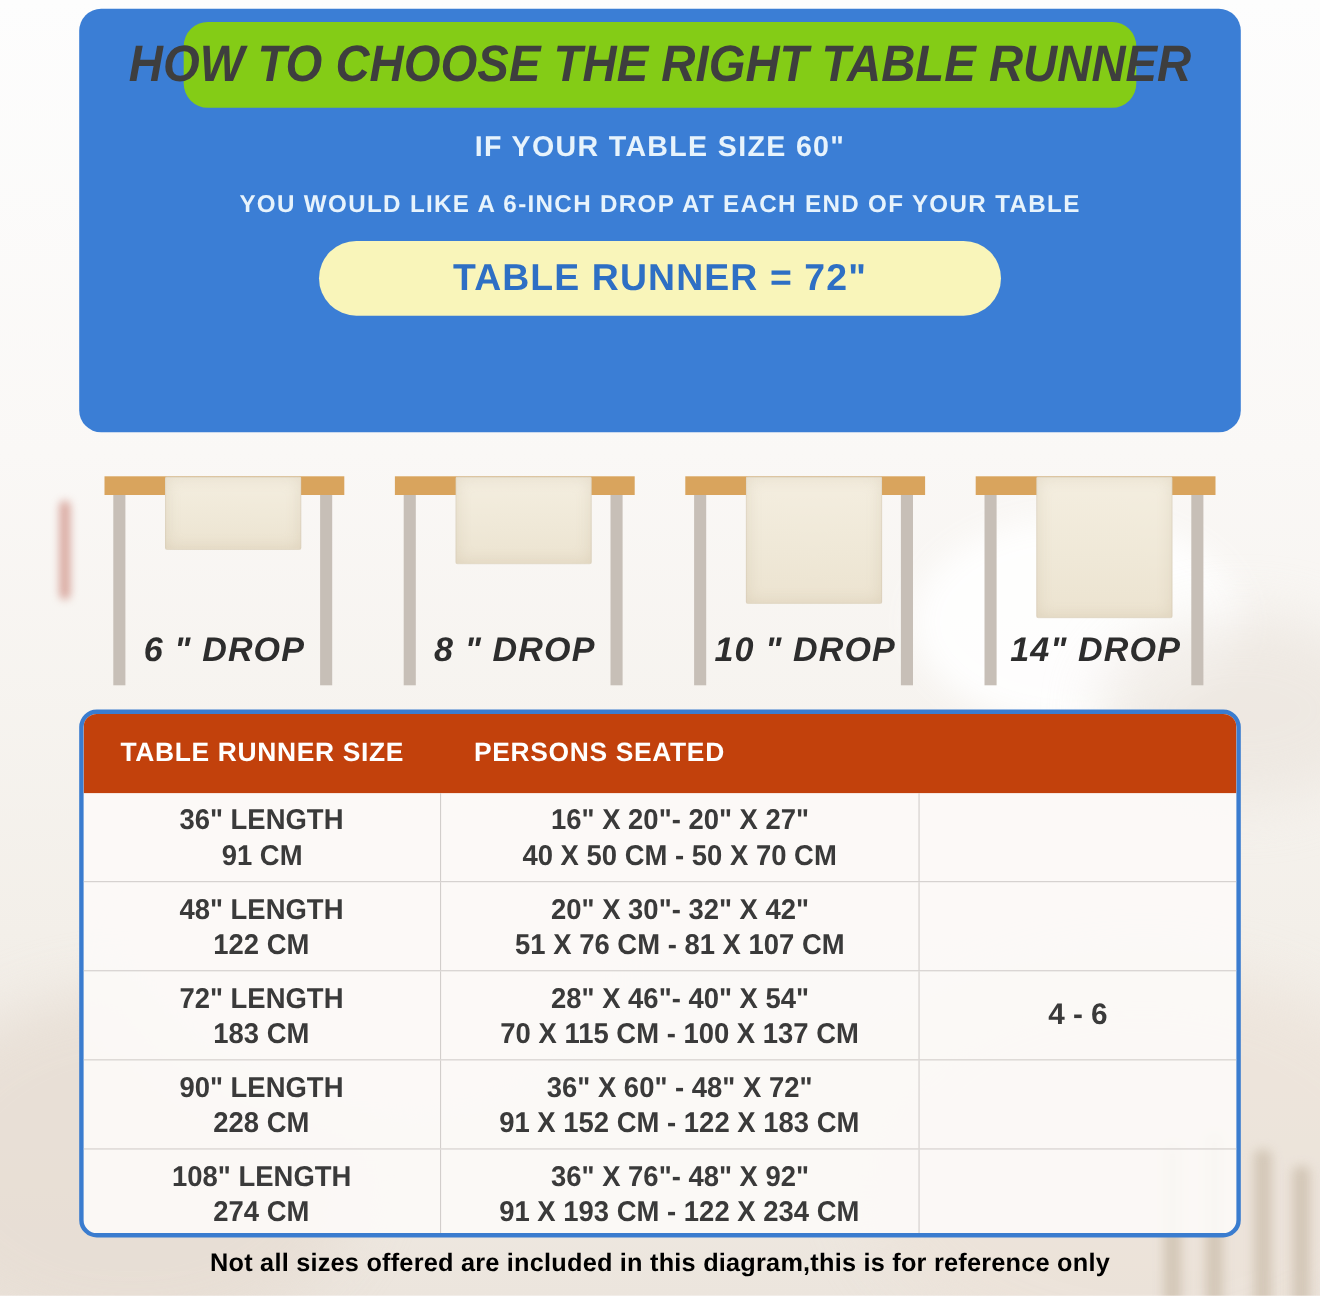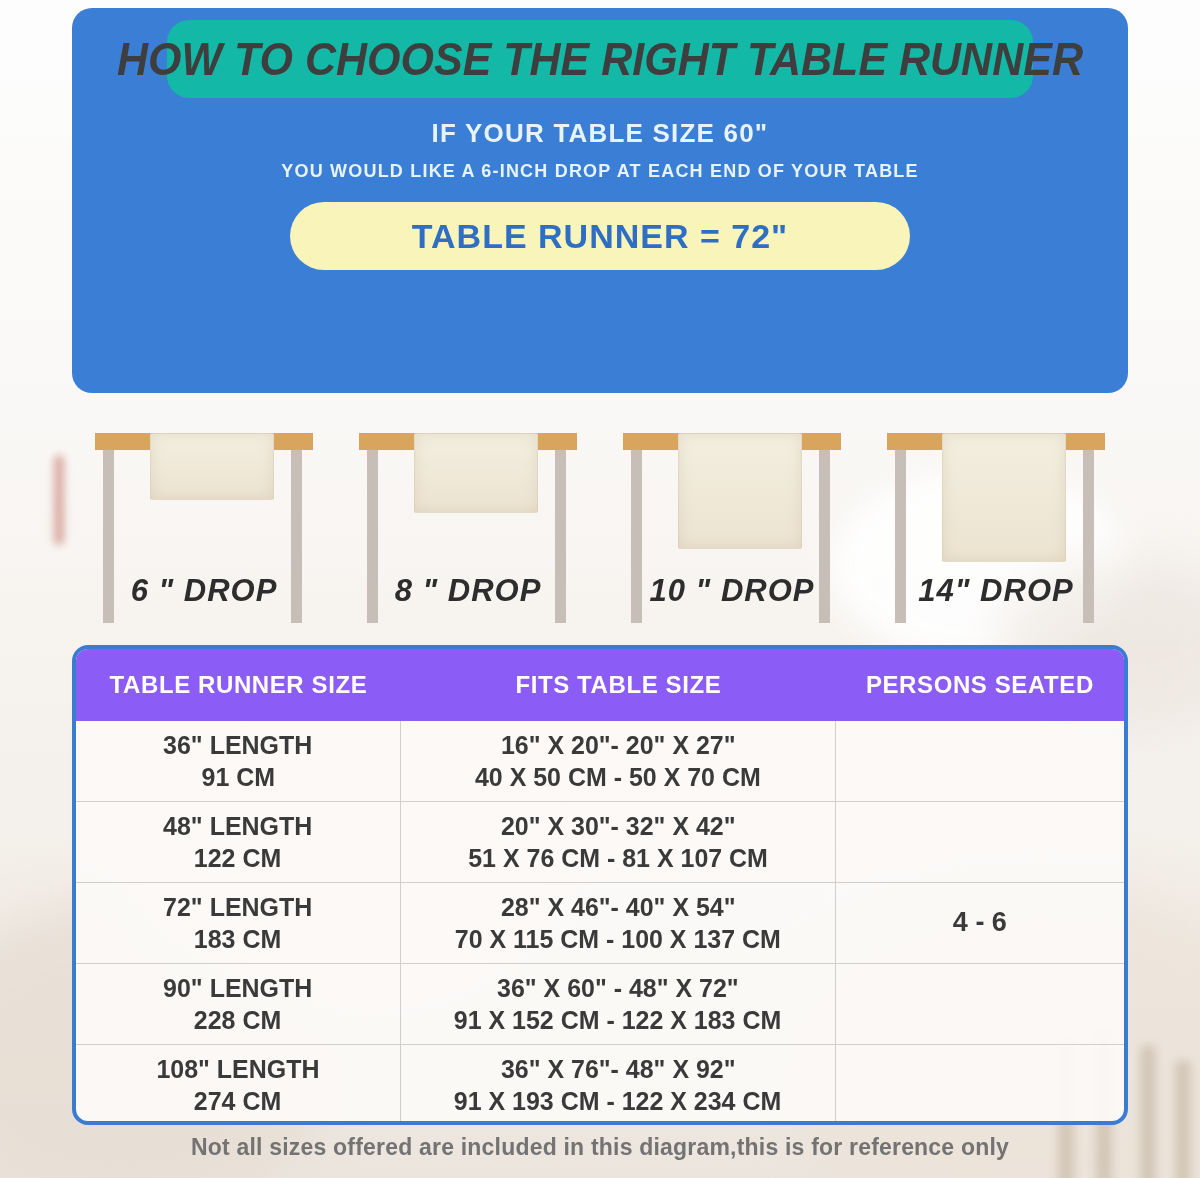--- a/index.html
+++ b/index.html
@@ -28,31 +28,31 @@
 
   
   .panel-top {
     position: absolute; z-index: 2;
     left: 72px; top: 8px; width: 1056px; height: 385px;
     background: #3b7ed5; border-radius: 20px;
     box-sizing: border-box; padding-top: 12px;
   }
   .title-bar {
     margin: 0 auto; width: 866px; height: 78px;
-    background: #14b8a6; border-radius: 22px;
+    background: #84cc16; border-radius: 22px;
     display: flex; align-items: center; justify-content: center;
   }
   .title-text {
     font-size: 43px; font-weight: 800; font-style: italic;
     color: #3e3e3e; letter-spacing: 0px; white-space: nowrap;
     transform: scaleY(1.08);
   }
   .subtitle { text-align: center; color: #e7f3fc; font-weight: 700; letter-spacing: 1.2px; }
   .subtitle.s1 { margin-top: 20px; font-size: 26px; }
-  .subtitle.s2 { margin-top: 12px; font-size: 18px; }
+  .subtitle.s2 { margin-top: 24px; font-size: 22px; }
   .calc-row {
     margin-top: 22px; display: flex; align-items: center; justify-content: center; gap: 10px;
   }
   .calc-label { color: #ffffff; font-weight: 800; font-size: 30px; letter-spacing: 1px; margin-right: 6px; }
   .pill {
     background: #ffffff; color: #2e6fc4; font-weight: 800; font-size: 29px;
     border-radius: 999px; padding: 5px 26px; white-space: nowrap; letter-spacing: .5px;
   }
   .op { color: #ffffff; font-weight: 800; font-size: 27px; }
   .op.plus { font-size: 24px; }
@@ -94,37 +94,37 @@
 
   
   .panel-table {
     position: absolute; z-index: 2;
     left: 72px; top: 645px; width: 1056px; height: 480px;
     box-sizing: border-box;
     background: rgba(252, 250, 248, 0.93);
     border: 4px solid #3a7ccf; border-radius: 16px;
     overflow: hidden;
   }
-  .thead { display: flex; height: 72px; background: #8b5cf6; align-items: center; }
+  .thead { display: flex; height: 72px; background: #c2410c; align-items: center; }
   .th { text-align: center; color: #ffffff; font-weight: 800; font-size: 24px; letter-spacing: .6px; }
   .col1 { width: 31%; } .col2 { width: 41.5%; } .col3 { width: 27.5%; }
   .tbody { display: flex; flex-direction: column; }
   .trow { display: flex; height: 80px; align-items: center; border-top: 1px solid #d2cecb; }
   .trow:first-child { border-top: none; }
   .td { box-sizing: border-box; text-align: center; color: #3a3a3a; font-weight: 700;
         font-size: 26px; line-height: 1.25; height: 100%; display: flex; flex-direction: column;
         align-items: center; justify-content: center; }
   .td.col1, .td.col2 { border-right: 1px solid #d2cecb; }
   .td .line { white-space: nowrap; transform: scaleX(0.96); }
   .td.persons { font-size: 27px; }
 
   
   .footer-note {
     position: absolute; z-index: 2; left: 0; top: 1134px; width: 100%;
-    text-align: center; font-size: 23px; font-weight: 700; color: #737373; letter-spacing: .2px;
+    text-align: center; font-size: 23px; font-weight: 700; color: #000000; letter-spacing: .2px;
   }
 </style>
 </head>
 <body>
 
 <div class="bg">
   <div class="blob b1"></div>
   <div class="blob b2"></div>
   <div class="blob b3"></div>
   <div class="blob b4"></div>
@@ -174,21 +174,20 @@
     <div class="leg right"></div>
     <div class="tabletop"></div>
     <div class="runner"></div>
     <div class="figure-label">14" DROP</div>
   </div>
 </div>
 
 <div class="panel-table">
   <div class="thead">
     <div class="th col1">TABLE RUNNER SIZE</div>
-    <div class="th col2">FITS TABLE SIZE</div>
     <div class="th col3">PERSONS SEATED</div>
   </div>
   <div class="tbody">
 
     <div class="trow">
       <div class="td col1">
         <span class="line">36" LENGTH</span>
         <span class="line">91 CM</span>
       </div>
       <div class="td col2">

